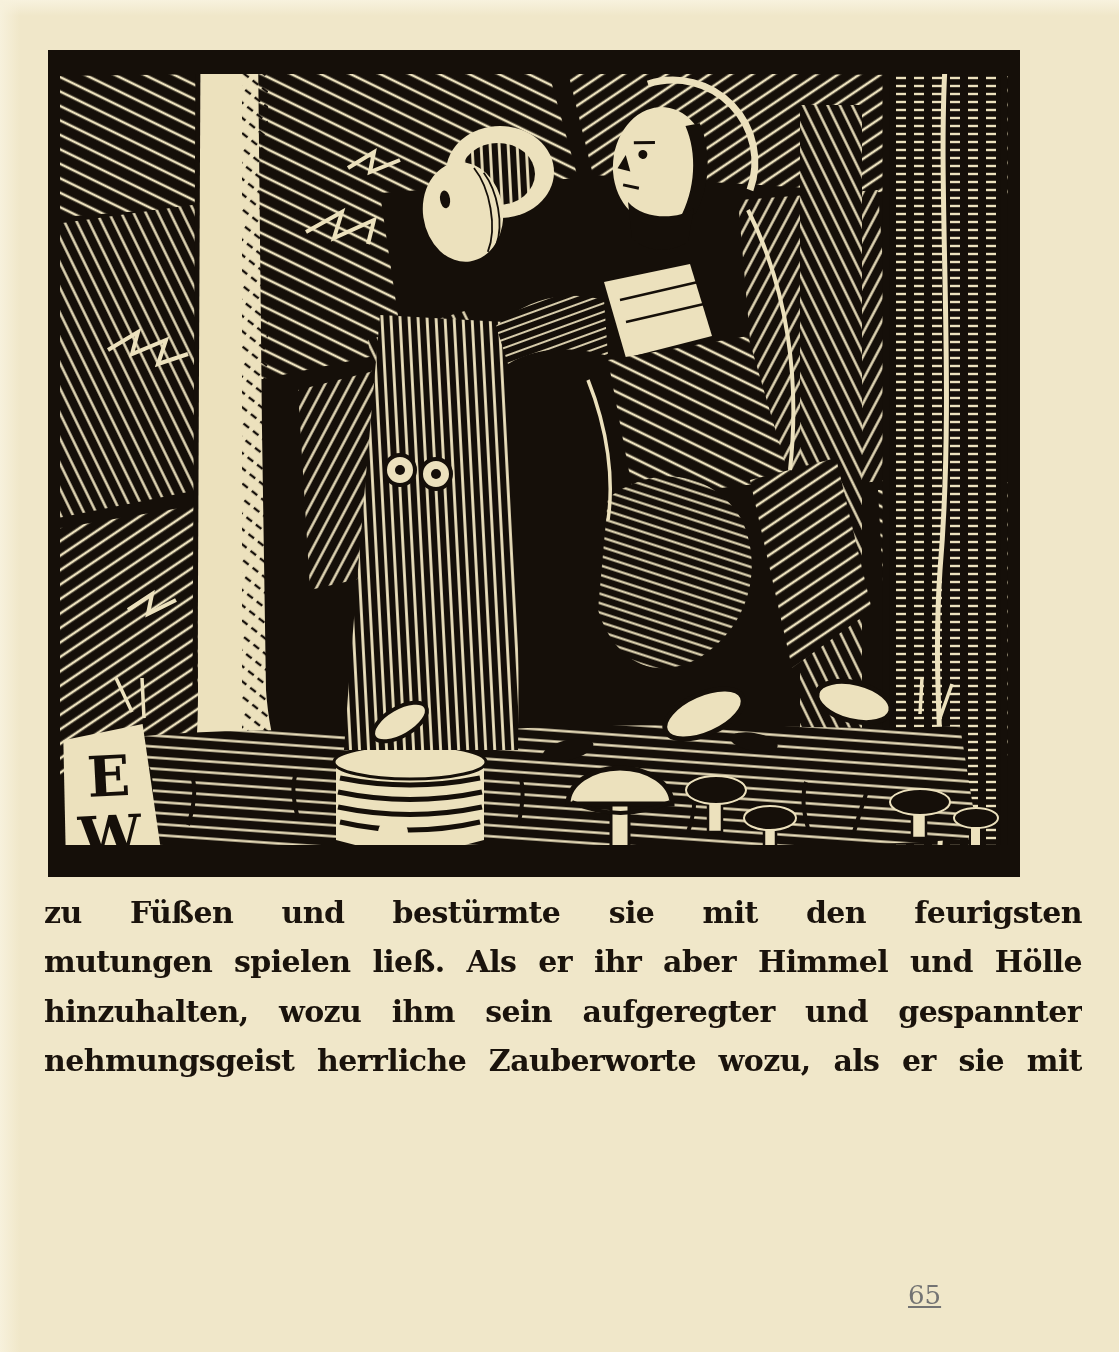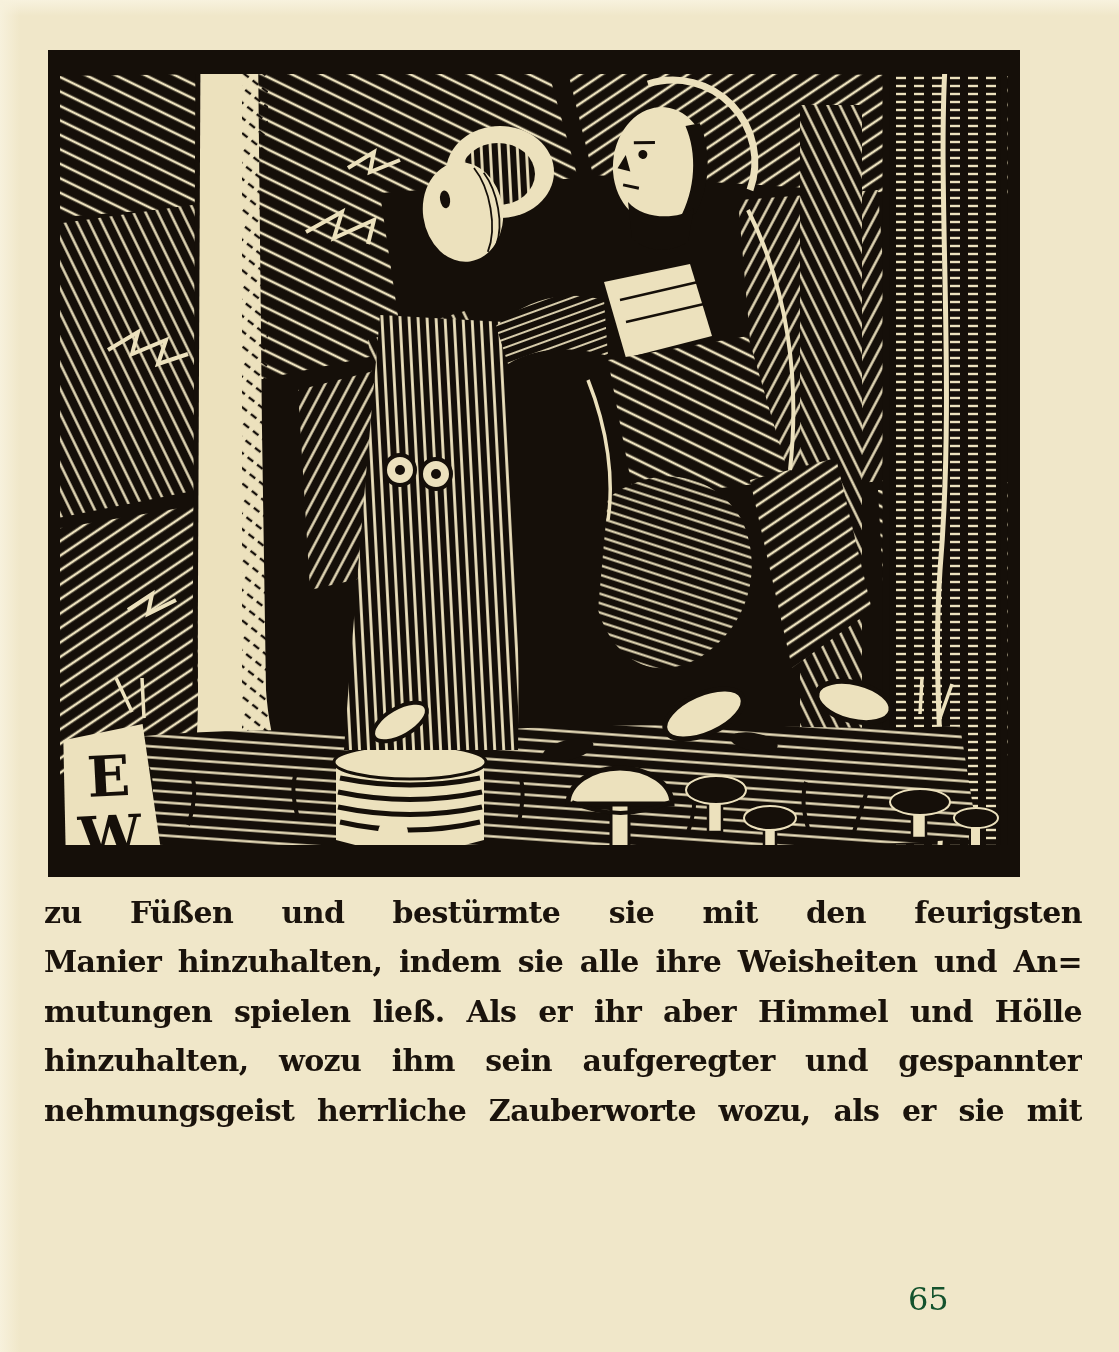--- a/index.html
+++ b/index.html
@@ -20,21 +20,21 @@
     color:#1a130c;
     font-size:30px;font-weight:700;letter-spacing:-0.6px;
   }
   .fr-line{
     height:49.4px;line-height:49.4px;
     text-align:justify;text-align-last:justify;
     overflow:hidden;white-space:normal;
   }
   .page-number{
     position:absolute;left:908px;top:1280px;
-    font-size:32px;color:#14532d;font-weight:400;
+    font-size:26px;color:#737373;font-weight:400;text-decoration:underline;
   }
 </style>
 </head>
 <body>
 
 <div class="page">
   <div class="edge-top"></div>
   <div class="edge-left"></div>
 
   <svg class="woodcut" viewBox="0 0 972 827" xmlns="http://www.w3.org/2000/svg" aria-hidden="true">
@@ -200,20 +200,19 @@
     <g fill="#150f09">
       <rect x="0" y="0" width="972" height="24"></rect>
       <rect x="0" y="795" width="972" height="32"></rect>
       <rect x="0" y="0" width="12" height="827"></rect>
       <rect x="960" y="0" width="12" height="827"></rect>
     </g>
   </svg>
 
   <div class="text-block">
     <div class="fr-line">zu Füßen und bestürmte sie mit den feurigsten Liebeserklärungen,</div>
-    <div class="fr-line">Manier hinzuhalten, indem sie alle ihre Weisheiten und An=</div>
     <div class="fr-line">mutungen spielen ließ. Als er ihr aber Himmel und Hölle</div>
     <div class="fr-line">hinzuhalten, wozu ihm sein aufgeregter und gespannter Unter=</div>
     <div class="fr-line">nehmungsgeist herrliche Zauberworte wozu, als er sie mit</div>
   </div>
 
   <div class="page-number">65</div>
 </div>
 
 </body></html>

